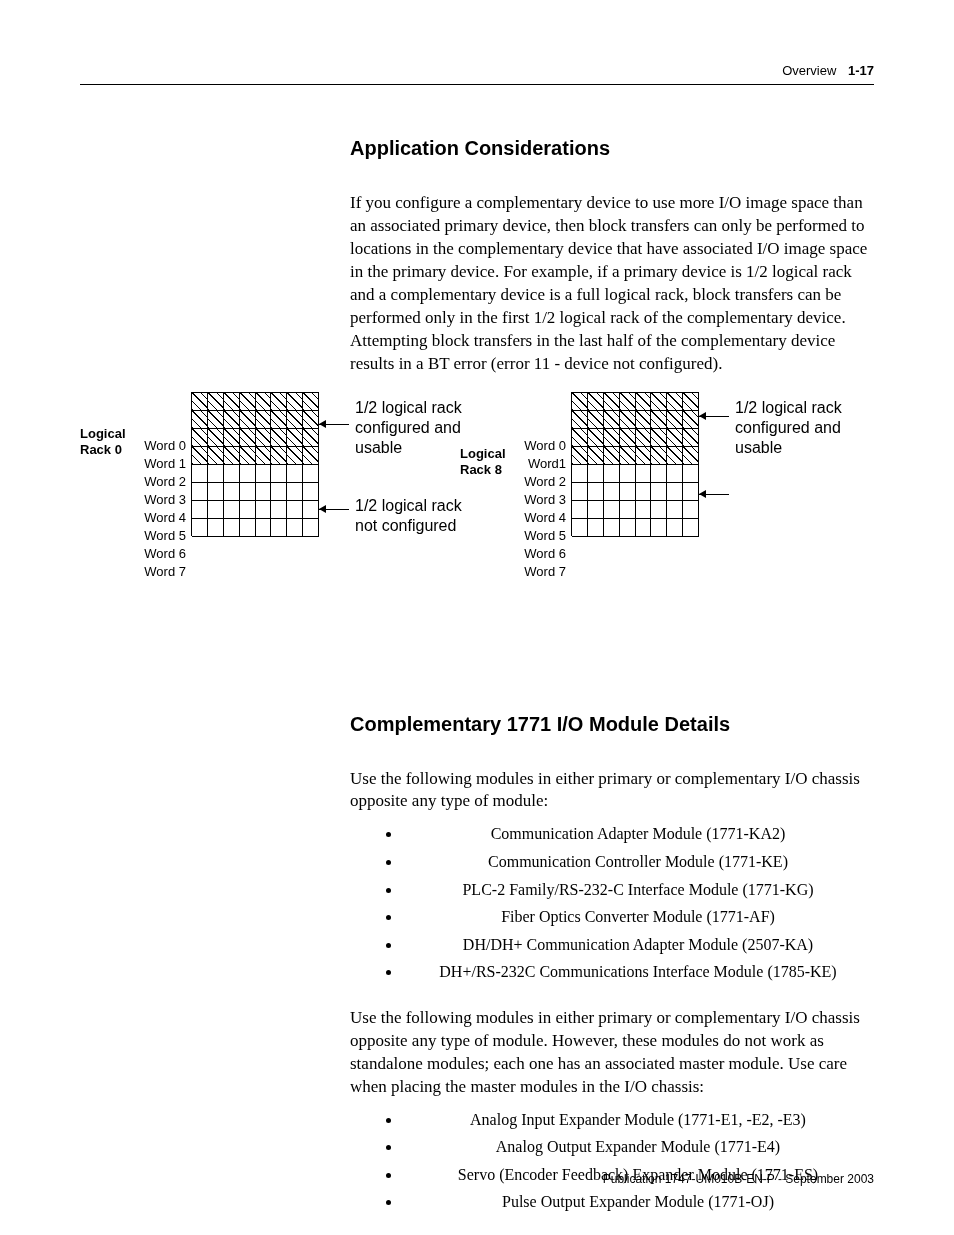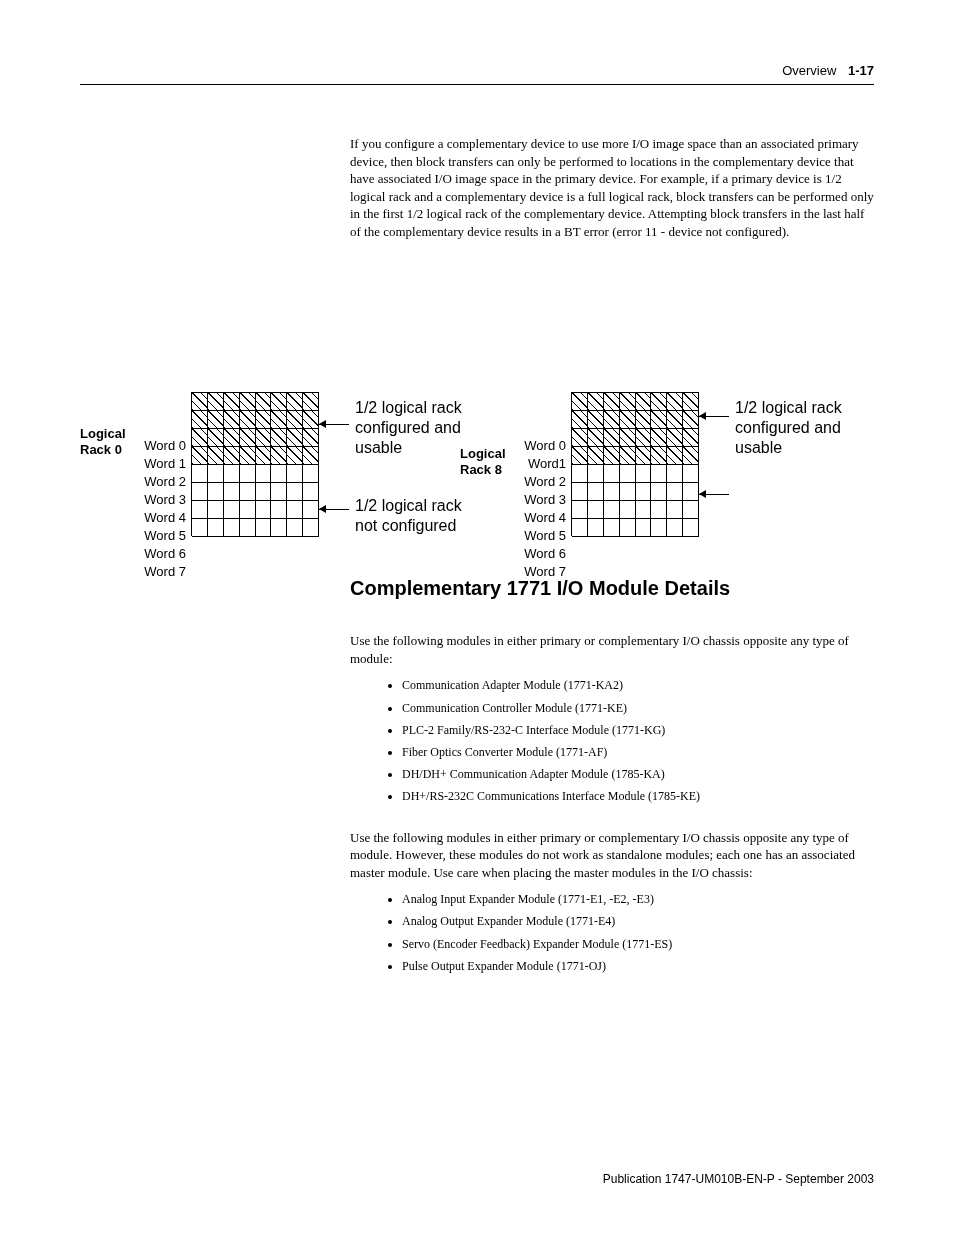--- a/index.html
+++ b/index.html
@@ -40,29 +40,30 @@
     margin-right: 0;
   }
   h2.section {
     font-family: Arial, Helvetica, sans-serif;
     font-weight: bold;
     font-size: 20px;
     margin: 0 0 30px 0;
   }
   p.body {
     margin: 10px 0 8px 0;
-    font-size: 13px;
+    font-size: 17px;
   }
   ul.bullets {
     margin: 10px 0 24px 0;
     padding-left: 52px;
   }
   ul.bullets li {
     margin-bottom: 6px;
-    font-size: 12px;
+    font-size: 16px;
+    text-align: center;
   }
   .footer {
     position: absolute;
     right: 80px;
     bottom: 48px;
     font-family: Arial, Helvetica, sans-serif;
     font-size: 12px;
   }
 
   
@@ -149,20 +150,21 @@
 
 <div class="page">
 
   <div class="header-row">
     <span class="ov">Overview</span>
     <span class="pn">1-17</span>
   </div>
   <div class="header-line"></div>
 
   <div class="content">
+    <h2 class="section">Application Considerations</h2>
     <p class="body">If you configure a complementary device to use more I/O image space than an associated primary device, then block transfers can only be performed to locations in the complementary device that have associated I/O image space in the primary device. For example, if a primary device is 1/2 logical rack and a complementary device is a full logical rack, block transfers can be performed only in the first 1/2 logical rack of the complementary device. Attempting block transfers in the last half of the complementary device results in a BT error (error 11 - device not configured).</p>
   </div>
 
   <div class="diagram-wrap">
 
     <div class="rack-block left">
       <div class="rack-label">Logical Rack 0</div>
       <div class="word-labels">
         <div>Word 0</div>
         <div>Word 1</div>
@@ -371,21 +373,21 @@
   <div class="content">
     <div class="spacer-after-diagram"></div>
 
     <h2 class="section">Complementary 1771 I/O Module Details</h2>
     <p class="body">Use the following modules in either primary or complementary I/O chassis opposite any type of module:</p>
     <ul class="bullets">
       <li>Communication Adapter Module (1771-KA2)</li>
       <li>Communication Controller Module (1771-KE)</li>
       <li>PLC-2 Family/RS-232-C Interface Module (1771-KG)</li>
       <li>Fiber Optics Converter Module (1771-AF)</li>
-      <li>DH/DH+ Communication Adapter Module (1785-KA)</li>
+      <li>DH/DH+ Communication Adapter Module (2507-KA)</li>
       <li>DH+/RS-232C Communications Interface Module (1785-KE)</li>
     </ul>
     <p class="body">Use the following modules in either primary or complementary I/O chassis opposite any type of module. However, these modules do not work as standalone modules; each one has an associated master module. Use care when placing the master modules in the I/O chassis:</p>
     <ul class="bullets">
       <li>Analog Input Expander Module (1771-E1, -E2, -E3)</li>
       <li>Analog Output Expander Module (1771-E4)</li>
       <li>Servo (Encoder Feedback) Expander Module (1771-ES)</li>
       <li>Pulse Output Expander Module (1771-OJ)</li>
     </ul>
   </div>

